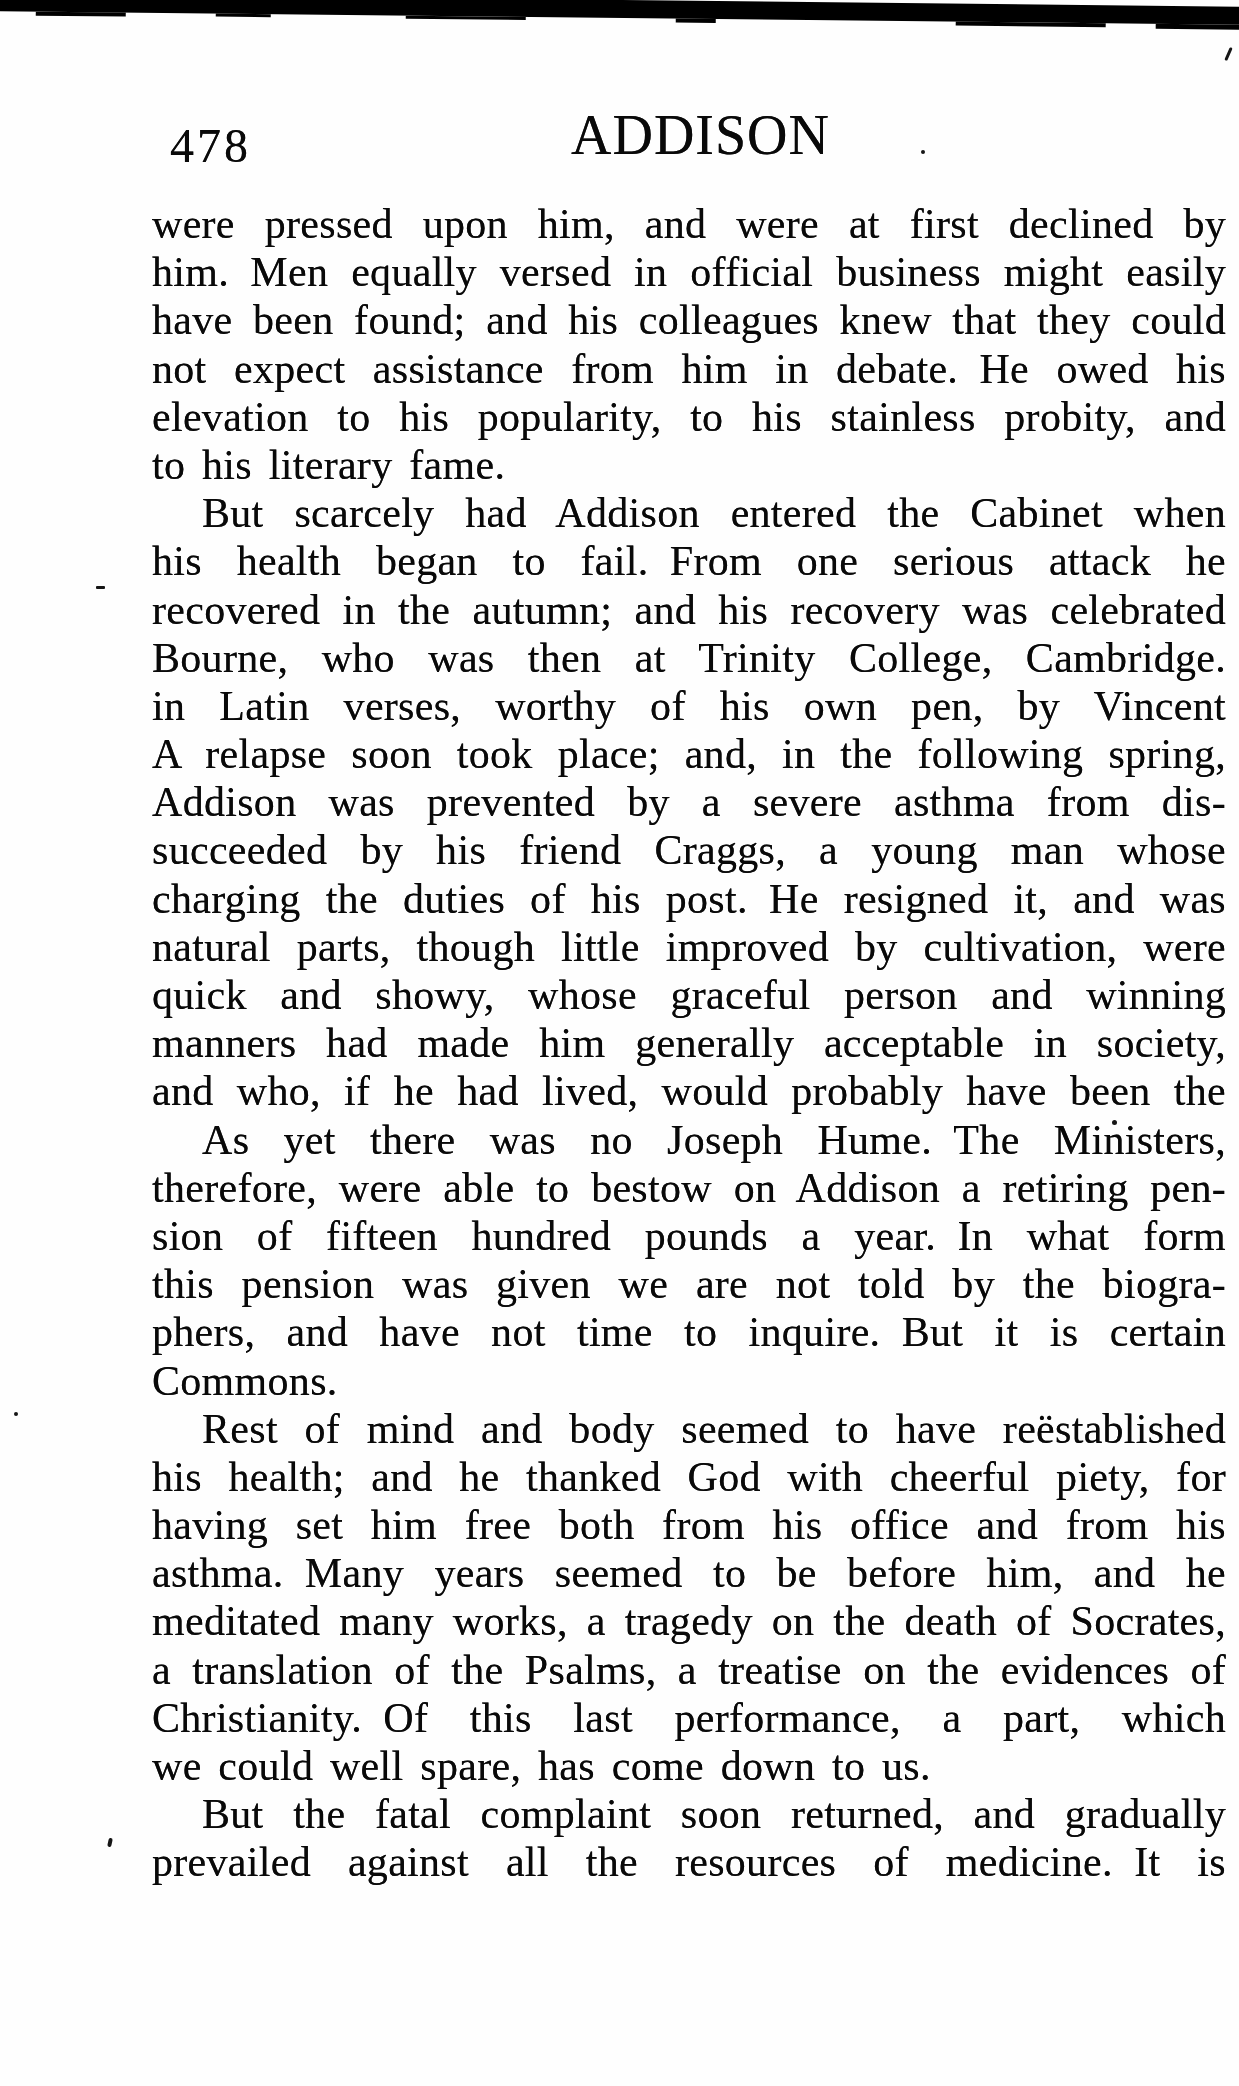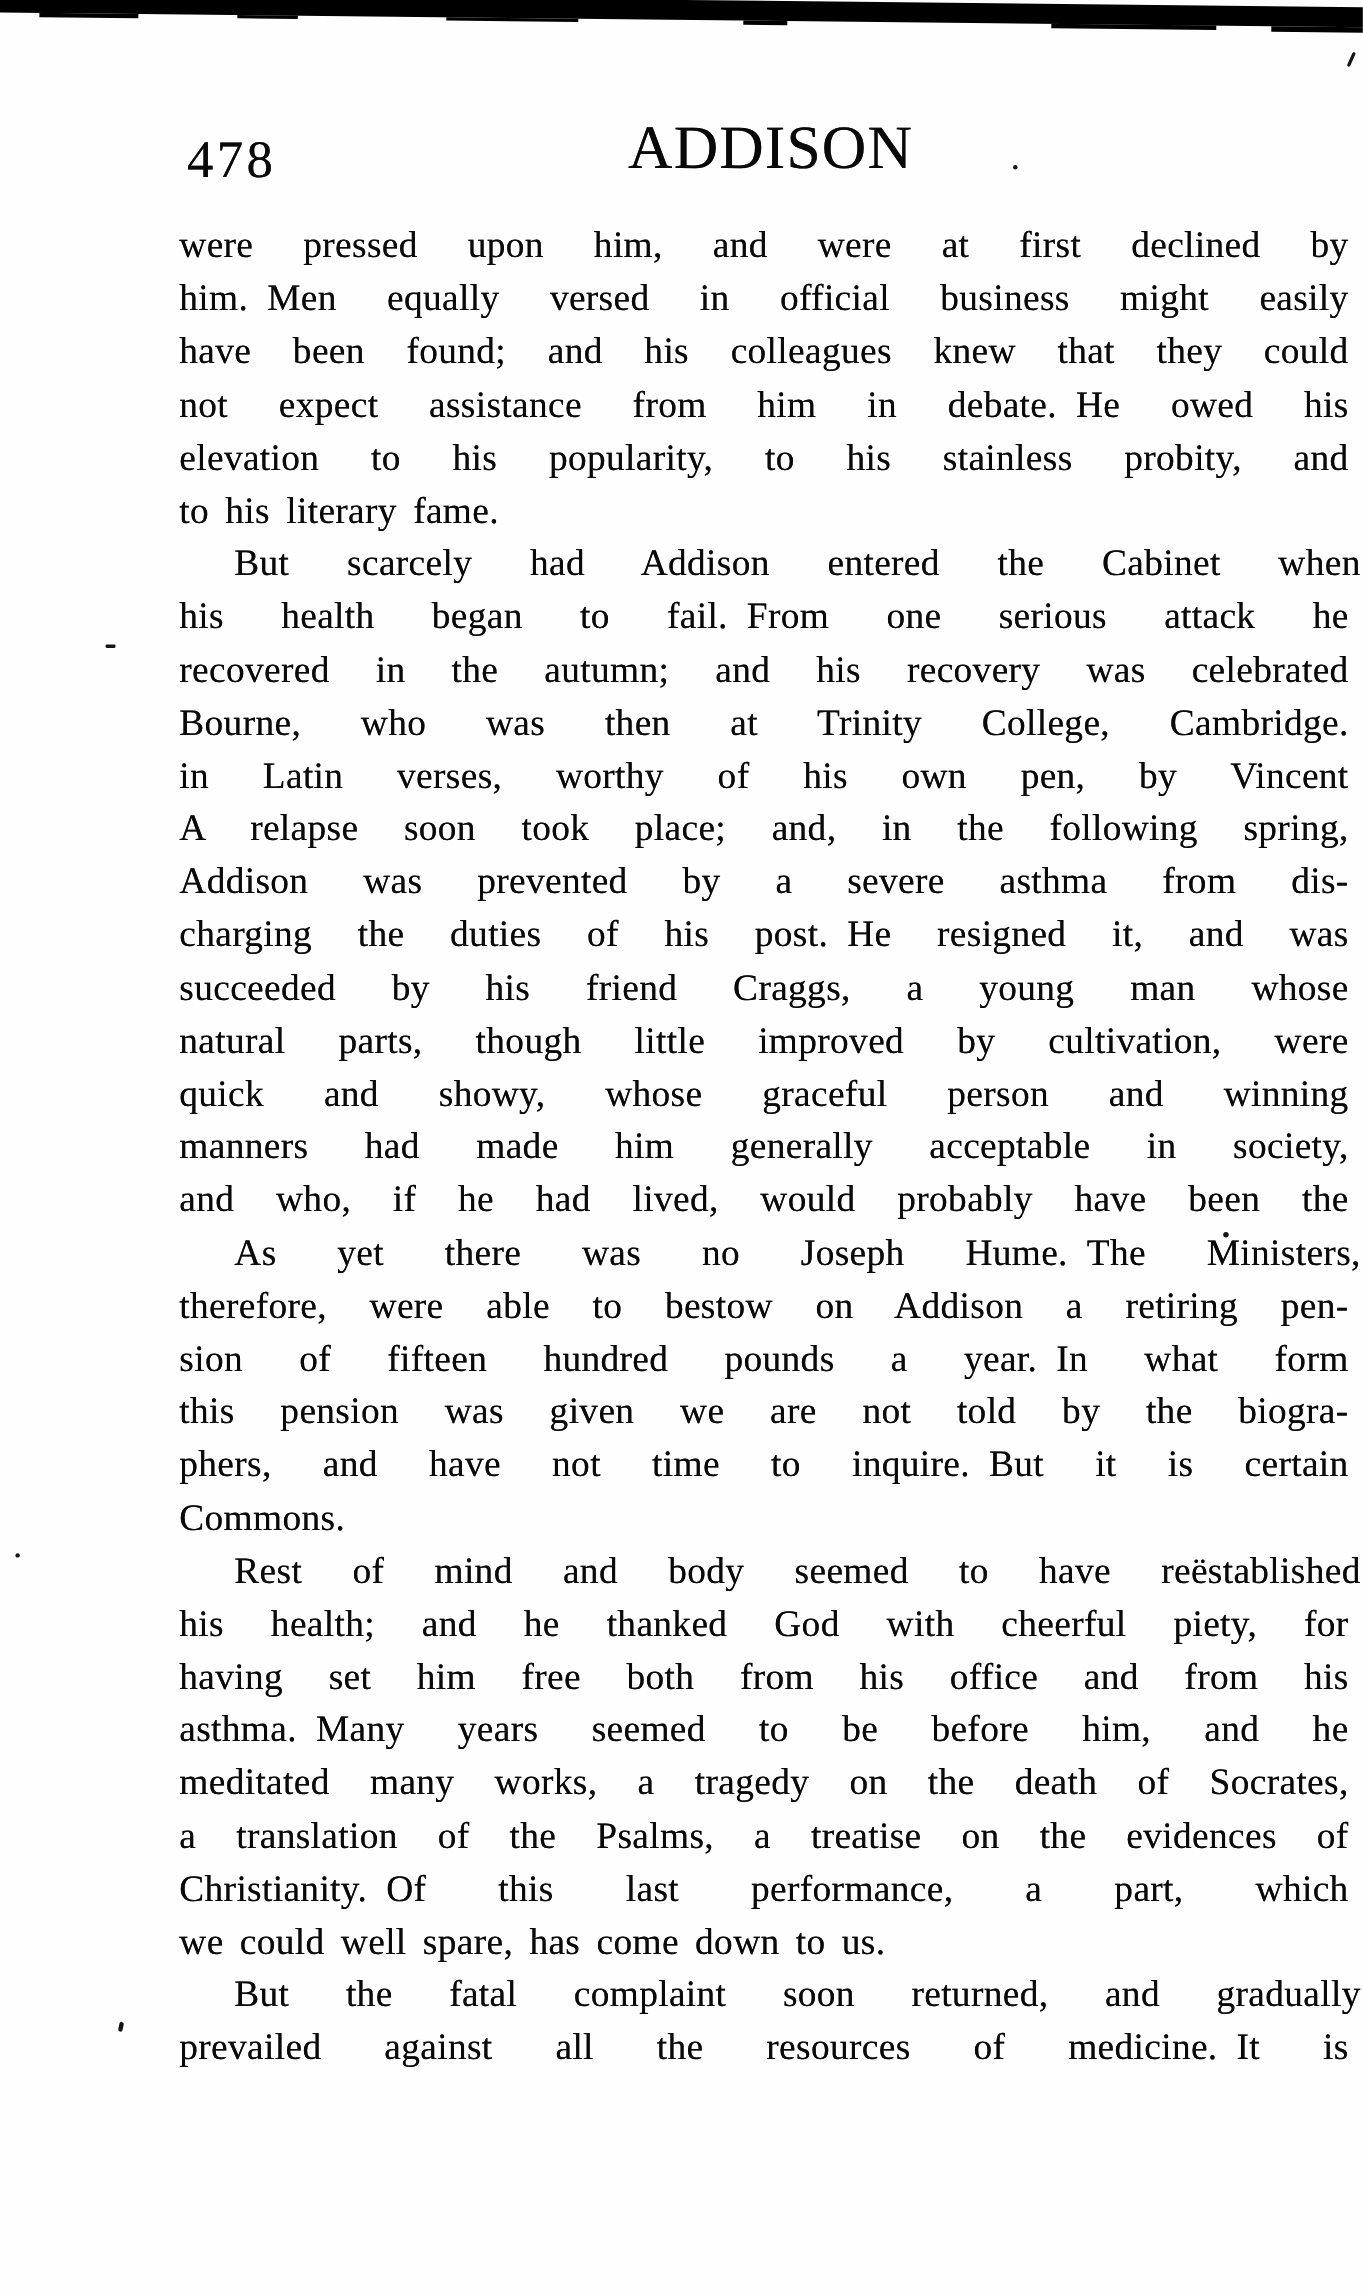--- a/index.html
+++ b/index.html
@@ -66,26 +66,25 @@
   
   .text-block {
     position: absolute;
     left: 152px;
     top: 200px;
     width: 1074px;
   }
   .line {
     height: 48.2px;
     line-height: 48.2px;
-    font-size: 34px;
+    font-size: 42px;
     letter-spacing: 0.3px;
     word-spacing: 6px;
     white-space: normal;
     text-align: left;
-    margin-left: 11px;
   }
   .line.j {
     text-align: justify;
     text-align-last: justify;
   }
   .line.indent {
     padding-left: 50px;
   }
   .line.j.indent {
     width: 1024px;
@@ -129,22 +128,22 @@
       <div class="line j">not expect assistance from him in debate. He owed his</div>
       <div class="line j">elevation to his popularity, to his stainless probity, and</div>
       <div class="line">to his literary fame.</div>
       <div class="line j indent">But scarcely had Addison entered the Cabinet when</div>
       <div class="line j">his health began to fail. From one serious attack he</div>
       <div class="line j">recovered in the autumn; and his recovery was celebrated</div>
       <div class="line j">Bourne, who was then at Trinity College, Cambridge.</div>
       <div class="line j">in Latin verses, worthy of his own pen, by Vincent</div>
       <div class="line j">A relapse soon took place; and, in the following spring,</div>
       <div class="line j">Addison was prevented by a severe asthma from dis-</div>
+      <div class="line j">succeeded by his friend Craggs, a young man whose</div>
       <div class="line j">charging the duties of his post. He resigned it, and was</div>
-      <div class="line j">succeeded by his friend Craggs, a young man whose</div>
       <div class="line j">natural parts, though little improved by cultivation, were</div>
       <div class="line j">quick and showy, whose graceful person and winning</div>
       <div class="line j">manners had made him generally acceptable in society,</div>
       <div class="line j">and who, if he had lived, would probably have been the</div>
       <div class="line j indent">As yet there was no Joseph Hume. The Ministers,</div>
       <div class="line j">therefore, were able to bestow on Addison a retiring pen-</div>
       <div class="line j">sion of fifteen hundred pounds a year. In what form</div>
       <div class="line j">this pension was given we are not told by the biogra-</div>
       <div class="line j">phers, and have not time to inquire. But it is certain</div>
       <div class="line">Commons.</div>

